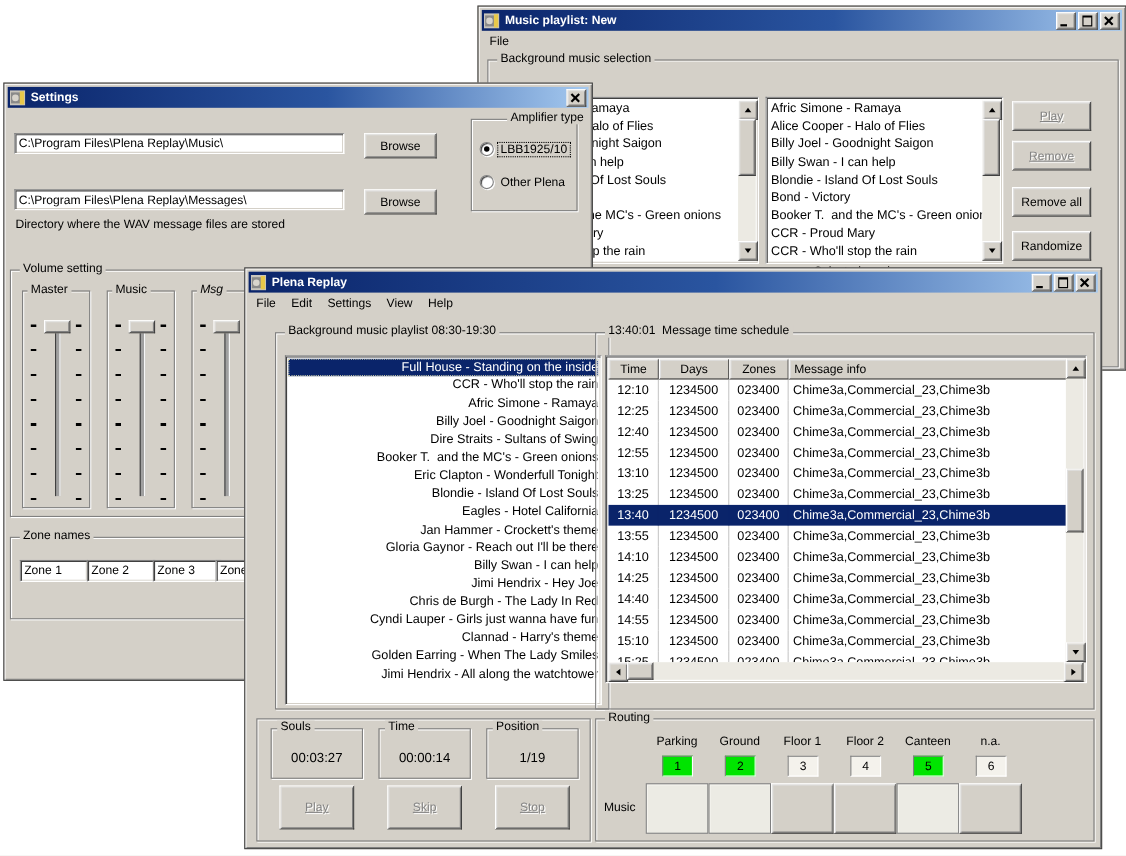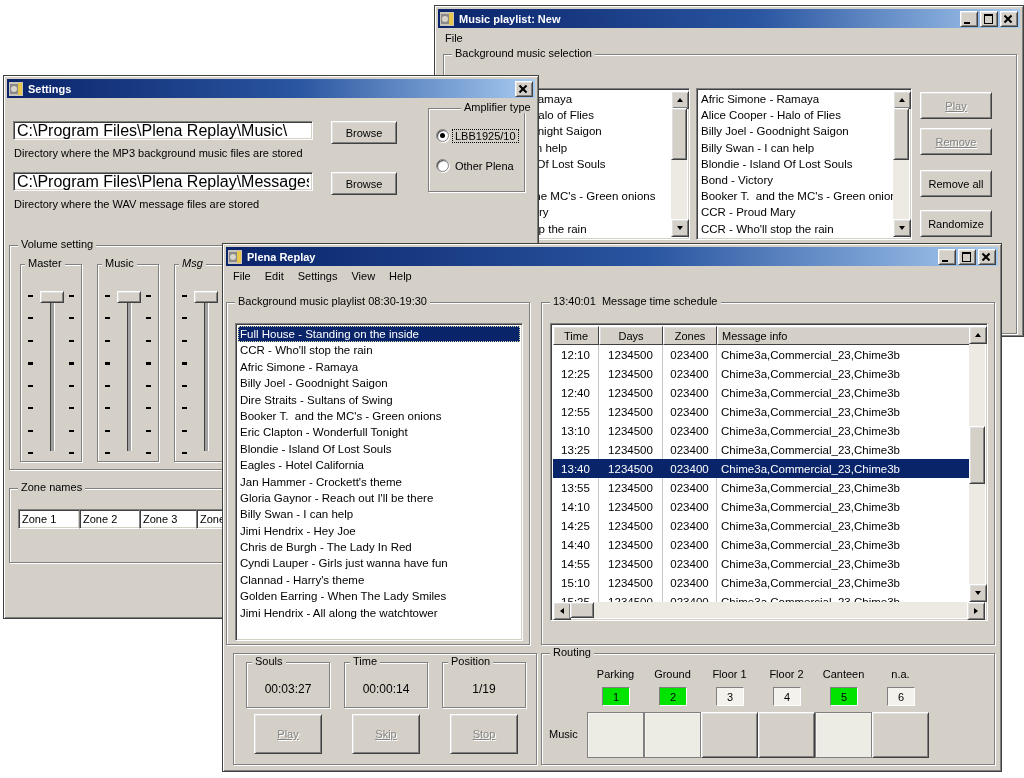--- a/index.html
+++ b/index.html
@@ -20,21 +20,21 @@
   .g-close::before{transform:rotate(45deg);} .g-close::after{transform:rotate(-45deg);}
   .menubar{position:absolute;left:3px;right:3px;top:23px;height:18px;display:flex;align-items:center;}
   .menuitem{padding:2px 7px;}
   .group{position:absolute;border:1px solid #808080;
        box-shadow:1px 1px 0 #ffffff,inset 1px 1px 0 #ffffff;}
   .legend{position:absolute;top:-8px;left:8px;background:#d4d0c8;padding:0 3px;font-size:11px;white-space:pre;}
   .btn{background:#d4d0c8;border:1px solid;border-color:#fff #404040 #404040 #fff;
        box-shadow:inset 1px 1px 0 #dfdfdf,inset -1px -1px 0 #808080;
        display:flex;align-items:center;justify-content:center;font-size:11px;}
   .btn.disabled{color:#848484;text-shadow:1px 1px 0 #fff;text-decoration:underline;}
-  .textfield{position:absolute;font-family:"Liberation Sans",sans-serif;font-size:16px;
+  .textfield{position:absolute;font-family:"Liberation Sans",sans-serif;font-size:11px;
        background:#fff;border:1px solid;border-color:#808080 #fff #fff #808080;
        box-shadow:inset 1px 1px 0 #404040,inset -1px -1px 0 #d4d0c8;padding:2px 3px;}
   .caption{position:absolute;font-size:11px;white-space:pre;}
   
   .lb{position:absolute;background:#fff;border:1px solid;border-color:#808080 #fff #fff #808080;
        box-shadow:inset 1px 1px 0 #404040,inset -1px -1px 0 #d4d0c8;}
   .lb-items{position:absolute;left:2px;top:2px;right:18px;bottom:2px;overflow:hidden;}
   .lb-items.noscroll{right:2px;}
   .lb-item{height:16.2px;line-height:16.2px;padding-left:2px;white-space:pre;font-size:11.5px;overflow:hidden;}
   .pl .lb-item{height:16.4px;line-height:16.4px;}
@@ -182,21 +182,20 @@
       <rect width="14" height="14" fill="#c9c5bd"></rect>
         <rect x="1" y="2" width="9" height="10" fill="#8a8a8a"></rect>
       <circle cx="5" cy="7" r="3" fill="#d8d4cc"></circle>
         <rect x="9" y="1" width="4" height="12" fill="#e8c84a"></rect>
     </svg>
     <div class="title-text">Settings</div>
     <div class="tbtn g-close"></div>
   </div>
   <input class="textfield" style="left: 9px; top: 45px; width: 292px; height: 13px;" value="C:\Program Files\Plena Replay\Music\">
   <div class="btn" style="position:absolute;left:327px;top:45px;width:64px;height:21px;">Browse</div>
-  <div class="caption" style="left:10px;top:71px;">Directory where the MP3 background music files are stored</div>
   <input class="textfield" style="left: 9px; top: 96px; width: 292px; height: 13px;" value="C:\Program Files\Plena Replay\Messages\">
   <div class="btn" style="position:absolute;left:327px;top:96px;width:64px;height:21px;">Browse</div>
   <div class="caption" style="left:10px;top:122px;">Directory where the WAV message files are stored</div>
 
   <div class="group" style="left:424px;top:32px;width:95px;height:82px;">
     <div class="legend" style="left:4px;margin-left:28px;">Amplifier type</div>
     <div class="radio-row" style="left:7px;top:20px;">
       <div class="rcircle checked"></div>
       <div class="rlabel focus">LBB1925/10</div>
     </div>
@@ -258,21 +257,21 @@
     <div class="tbtn g-close"></div>
   </div>
   <div class="menubar">
       <div class="menuitem">File</div>
       <div class="menuitem">Edit</div>
       <div class="menuitem">Settings</div>
       <div class="menuitem">View</div>
       <div class="menuitem">Help</div>
     </div>
 
-  <div class="group" style="left:3px;top:58px;width:302px;height:341px;">
+  <div class="group" style="left:27px;top:58px;width:302px;height:341px;text-align:right;">
     <div class="legend">Background music playlist 08:30-19:30</div>
     <div class="lb pl" style="left:8px;top:20px;width:286px;height:316px;">
       <div class="lb-items noscroll" id="playlist-items">
           <div class="lb-item sel">Full House - Standing on the inside</div>
           <div class="lb-item">CCR - Who'll stop the rain</div>
           <div class="lb-item">Afric Simone - Ramaya</div>
           <div class="lb-item">Billy Joel - Goodnight Saigon</div>
           <div class="lb-item">Dire Straits - Sultans of Swing</div>
           <div class="lb-item">Booker T.  and the MC's - Green onions</div>
           <div class="lb-item">Eric Clapton - Wonderfull Tonight</div>

